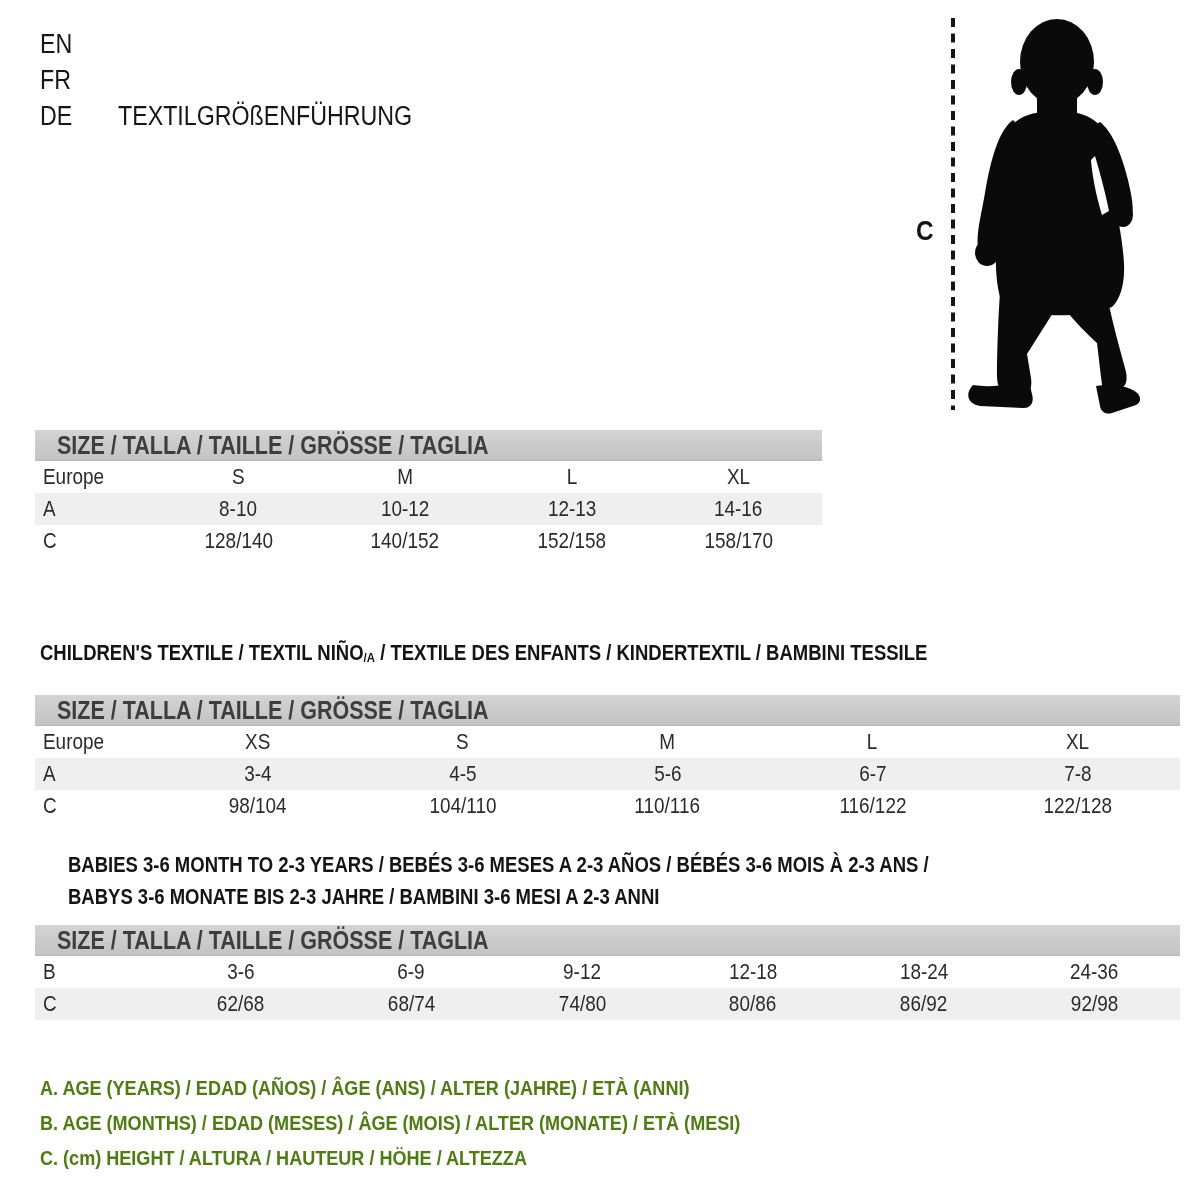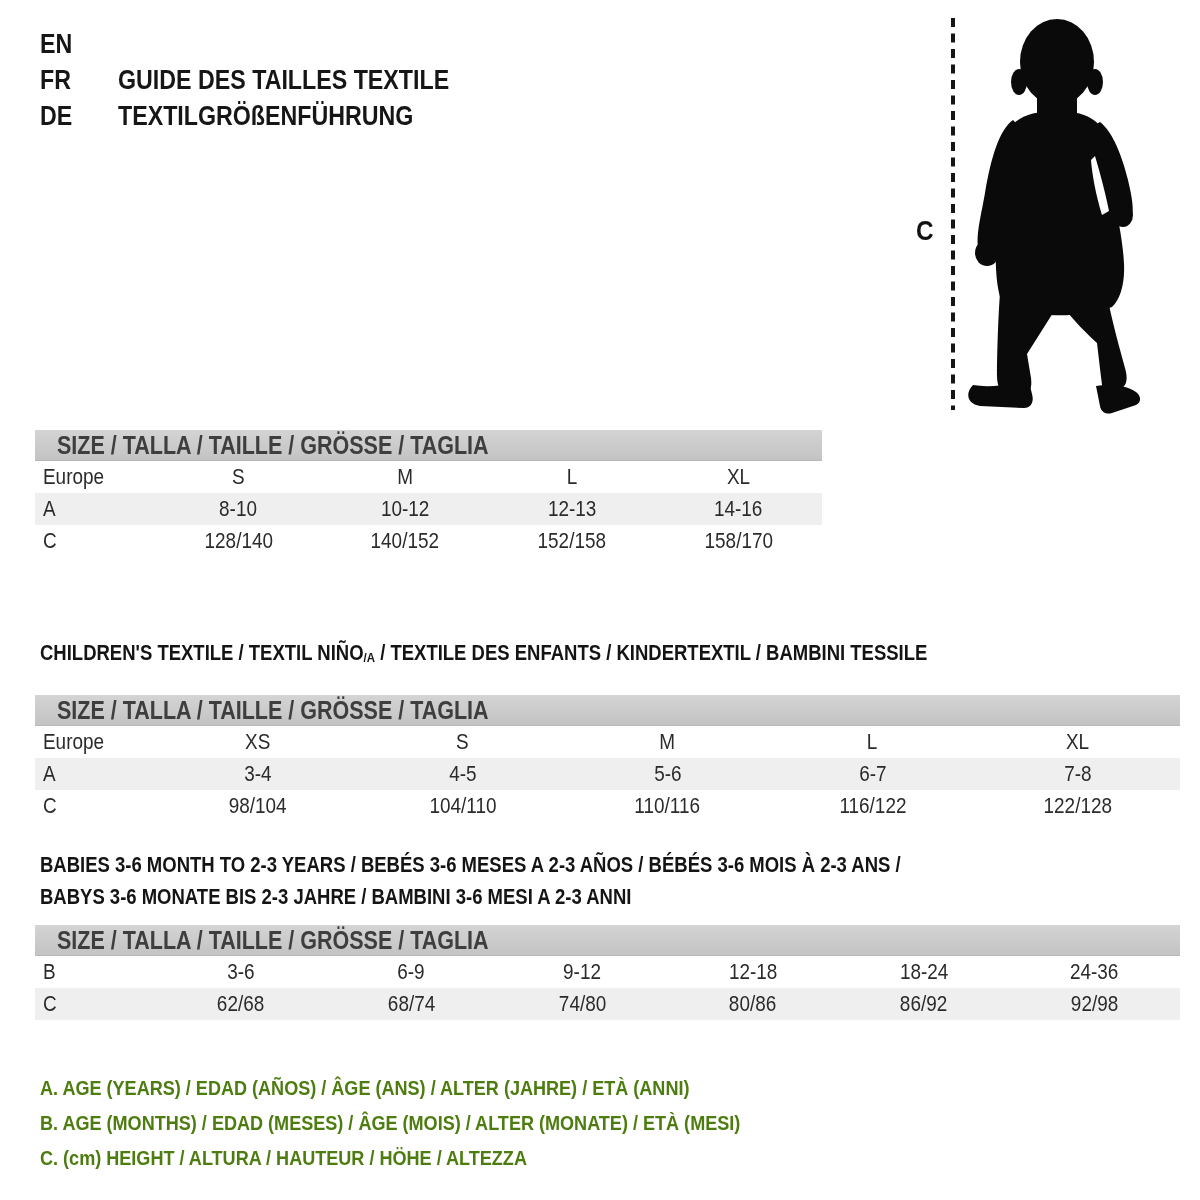--- a/index.html
+++ b/index.html
@@ -9,42 +9,42 @@
     background:#ffffff;
     font-family:"Liberation Sans","DejaVu Sans",sans-serif;
     color:var(--text,#2b2b2b);
   }
   
   .cx{display:inline-block;transform:scaleX(.86);transform-origin:0 50%;white-space:nowrap;}
   .cxc{transform-origin:50% 50%;}
 
   
   .lang-header{position:absolute;left:40px;top:26px;}
-  .lang-row{display:flex;align-items:center;height:36px;font-weight:700;font-size:27px;color:#161616;}
+  .lang-row{display:flex;align-items:center;height:36px;font-weight:400;font-size:27px;color:#161616;}
   .lang-code{width:78px;display:inline-block;transform:scaleX(.86);transform-origin:0 50%;}
   .lang-title{white-space:nowrap;}
 
   
   .figure{position:absolute;left:905px;top:8px;width:290px;height:412px;}
   .figure svg{position:absolute;left:0;top:0;}
   .c-label{
     position:absolute;left:11px;top:208px;
     font-weight:700;font-size:27px;color:#111;
     transform:scaleX(.9);transform-origin:0 50%;
   }
 
   
   .size-section{position:absolute;left:35px;}
   .size-section[data-section="junior"]{top:430px;width:787px;}
   .size-section[data-section="children"]{top:641px;width:1145px;}
   .size-section[data-section="babies"]{top:849px;width:1145px;}
   .sec-titles{margin-bottom:25px;}
   .sec-title{line-height:24px;font-size:21.5px;font-weight:700;color:#141414;margin-left:5px;letter-spacing:0;}
   .size-section[data-section="babies"] .sec-title{line-height:32px;}
-  .size-section[data-section="babies"] .sec-titles{margin-bottom:12px;}
+  .size-section[data-section="babies"] .sec-titles{margin-bottom:12px;margin-left:28px;}
   .ssub{font-size:.62em;vertical-align:-.12em;}
 
   .size-bar{
     height:31px;line-height:31px;box-sizing:border-box;padding-left:22px;
     background:linear-gradient(var(--bar-bg-light,#d4d4d4),var(--bar-bg,#c3c3c3));
     border-bottom:1px solid #b9b9b9;
     color:var(--bar-text,#3e3e3e);font-weight:700;font-size:25px;
   }
   .trow{display:flex;align-items:center;height:32px;font-size:22px;color:var(--text,#2b2b2b);}
   .trow.shade{background:var(--row-shade,#efefef);}
@@ -59,21 +59,20 @@
 <body style="--bar-bg: #c3c3c3; --bar-bg-light: #d4d4d4; --bar-text: #3e3e3e; --row-shade: #efefef; --text: #2b2b2b; --silhouette: #0a0a0a;">
 
 <div class="page">
 
   <header class="lang-header" id="langList">
       <div class="lang-row">
         <span class="lang-code">EN</span>
       </div>
       <div class="lang-row">
         <span class="lang-code">FR</span>
-        <span class="lang-title"><span class="cx">GUIDE DES TAILLES TEXTILE</span></span>
       </div>
       <div class="lang-row">
         <span class="lang-code">DE</span>
         <span class="lang-title"><span class="cx">TEXTILGRÖßENFÜHRUNG</span></span>
       </div>
     </header>
 
   <div class="figure">
     <svg width="290" height="412" viewBox="0 0 290 412">
 

